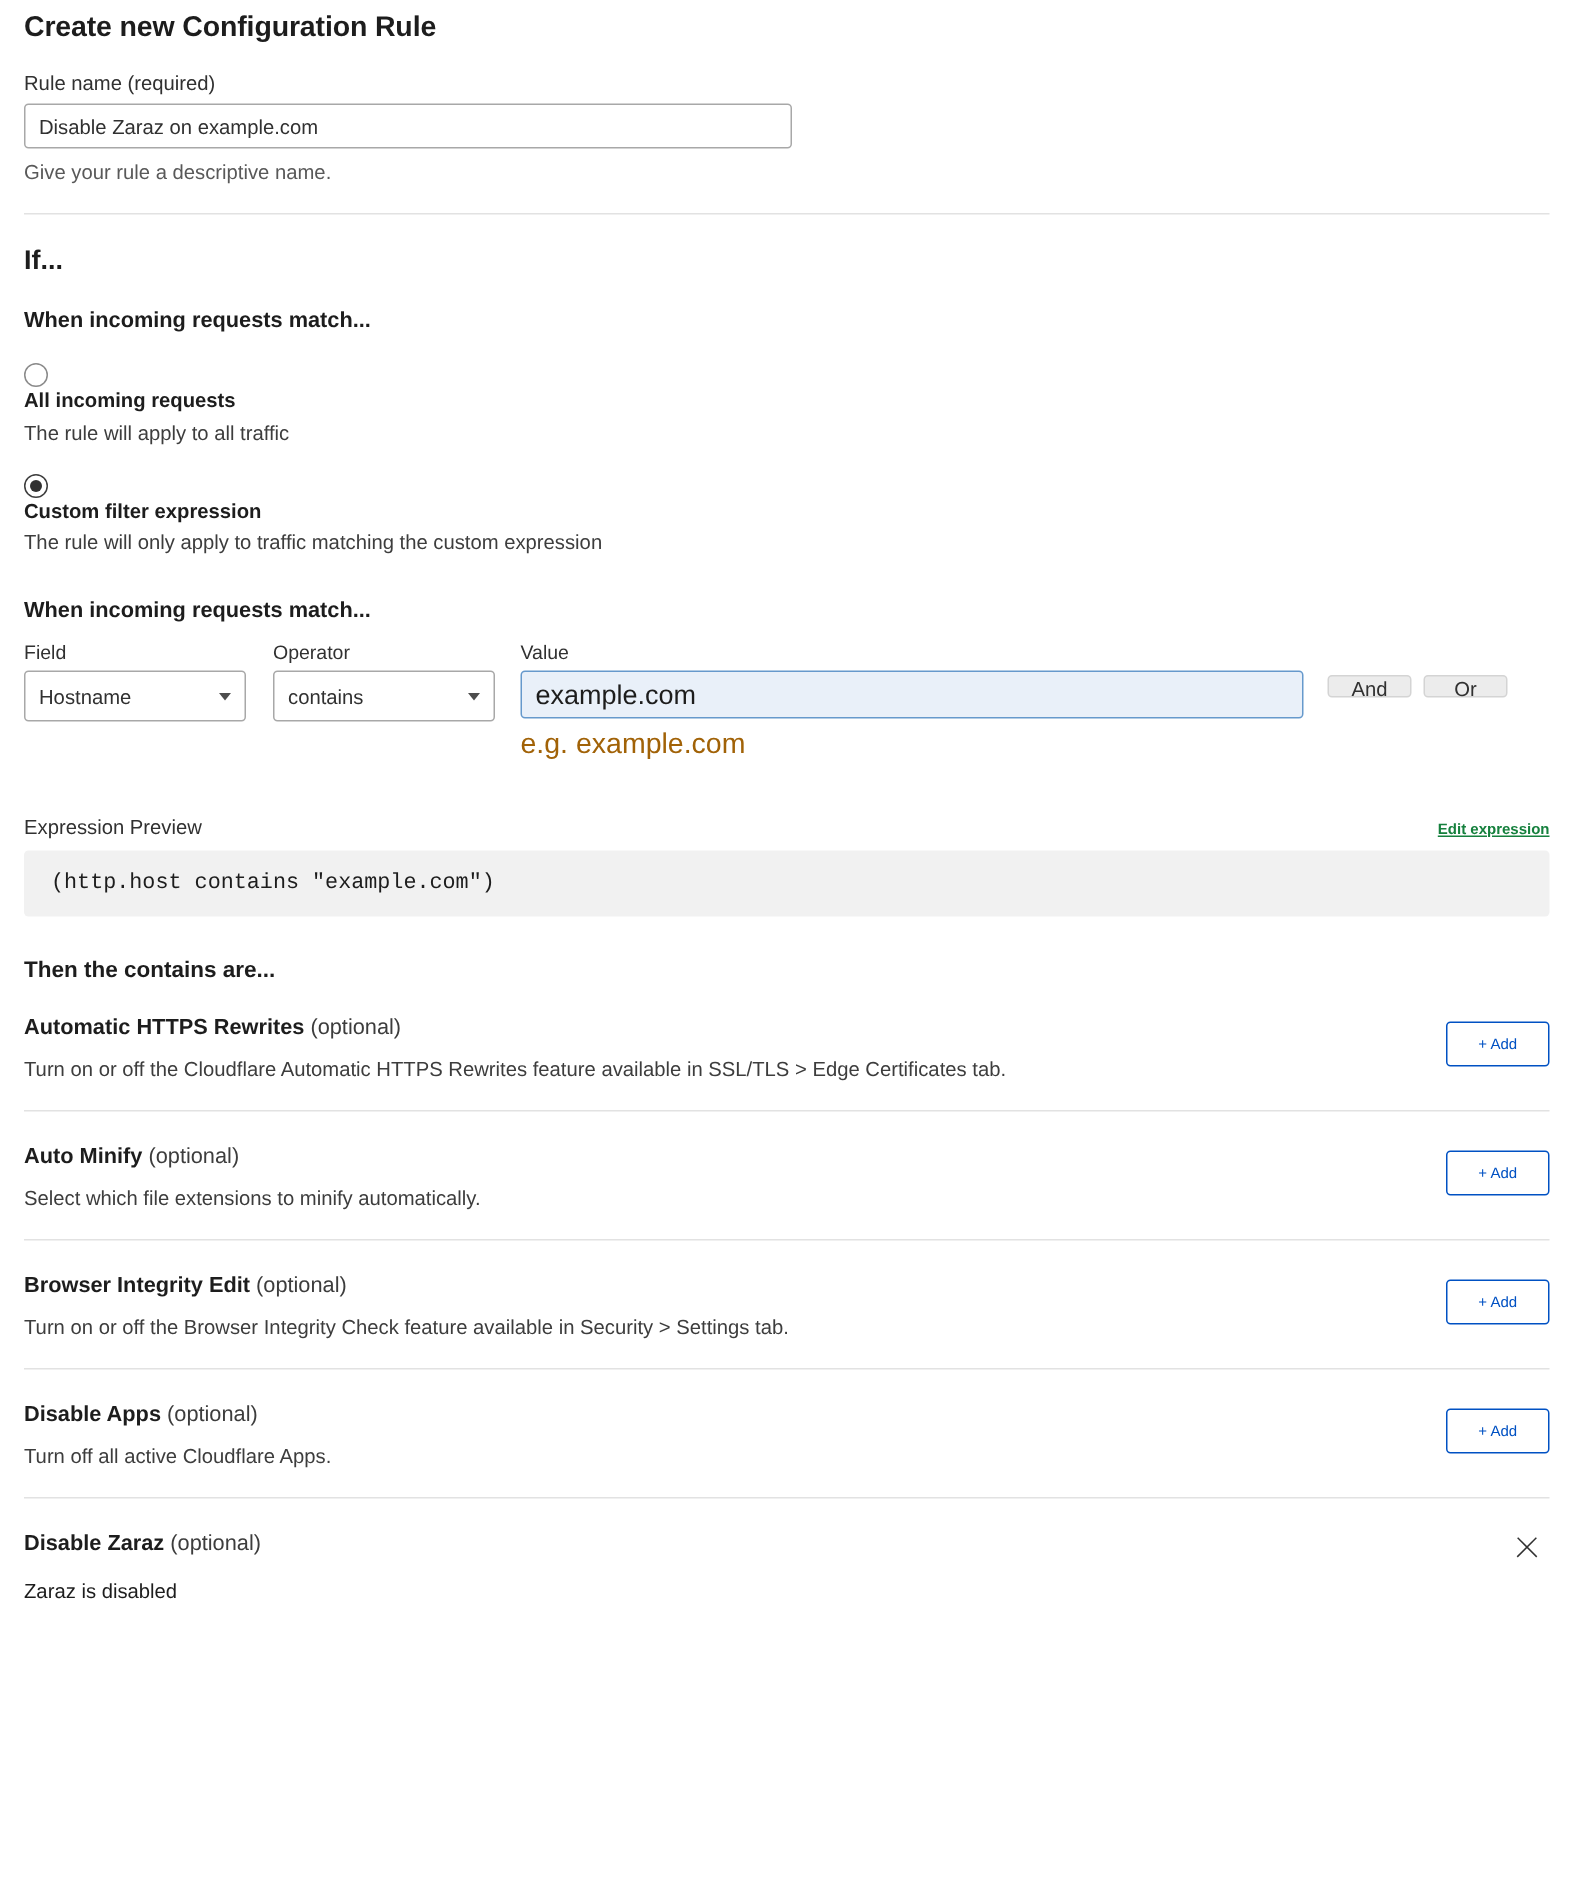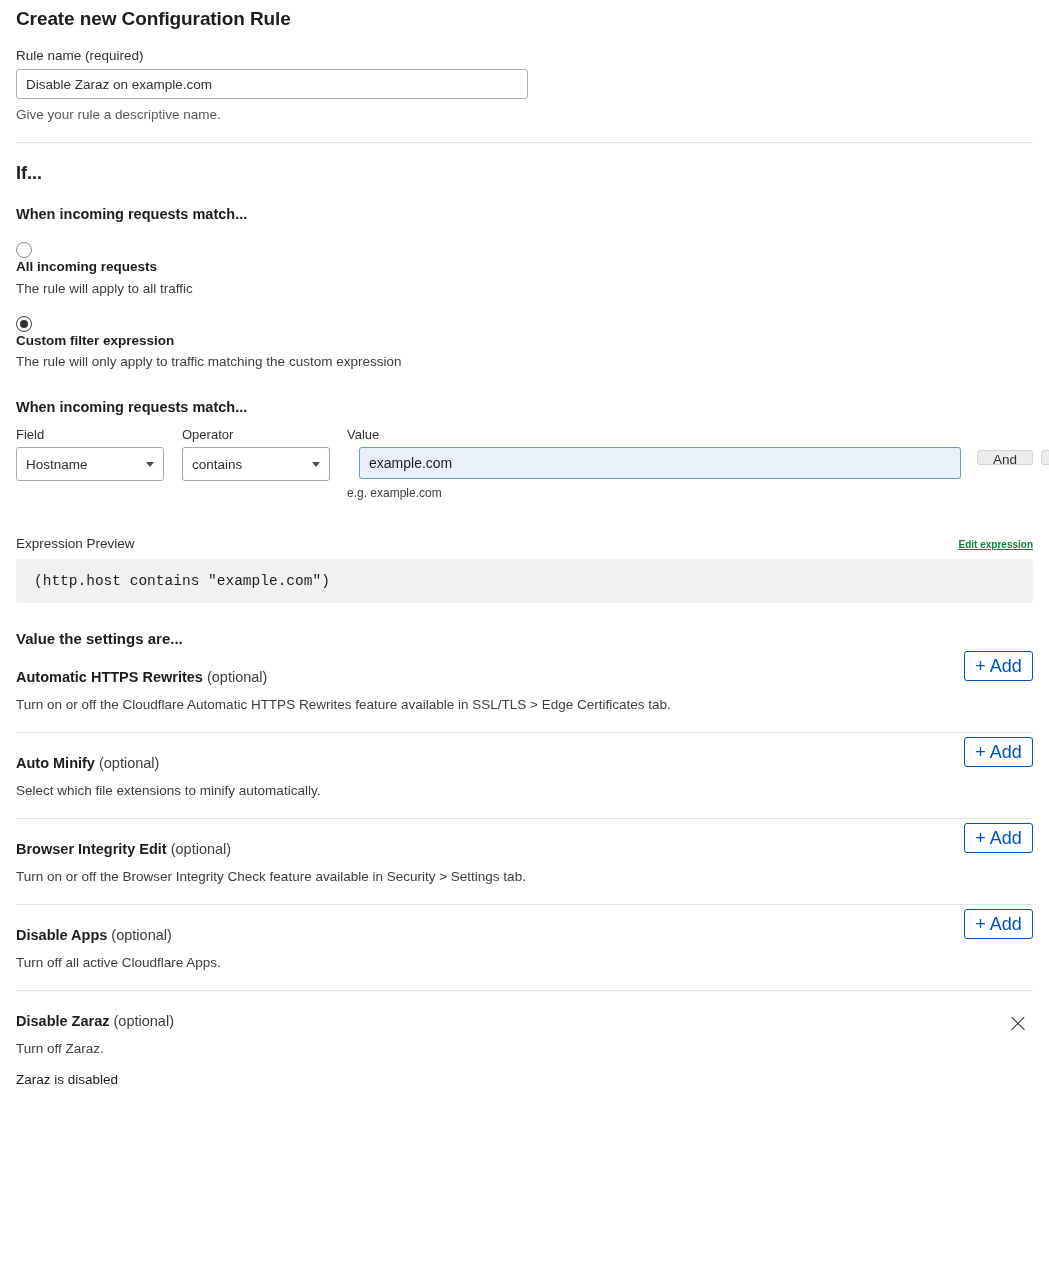--- a/index.html
+++ b/index.html
@@ -135,35 +135,34 @@
     top: 50%;
     margin-top: -2px;
     width: 0; height: 0;
     border-left: 4.5px solid transparent;
     border-right: 4.5px solid transparent;
     border-top: 5px solid #4d4d4d;
   }
   .sel-field { width: 148px; }
   .sel-op { width: 148px; }
   .value-input {
-    width: 602px;
+    width: 522px;
     height: 32px;
     border: 1px solid #6699cc;
     border-radius: 3px;
     background: #e9f0f9;
     padding: 0 9px;
-    font-size: 14px;
+    font-size: 18px;
     font-family: "Liberation Sans", sans-serif;
     color: #1d1d1d;
     display: block;
-    margin-left: 12px;
   }
   .value-help {
-    font-size: 12px;
-    color: #404040;
+    font-size: 19px;
+    color: #a16207;
     margin-top: 7px;
   }
   .btn-and, .btn-or {
     height: 15px;
     min-width: 56px;
     background: #ececec;
     border: 1px solid #d4d4d4;
     border-radius: 3px;
     font-size: 13.5px;
     color: #313131;
@@ -220,28 +219,28 @@
     color: #3d3d3d;
   }
   .setting-desc {
     font-size: 13.5px;
     color: #3d3d3d;
     margin-top: 12px;
   }
   .add-btn {
     position: absolute;
     right: 0;
-    top: 4px;
+    top: 26px;
     width: 69px;
     height: 30px;
     background: #fff;
     border: 1px solid #0051c3;
     border-radius: 3px;
     color: #0051c3;
-    font-size: 18px;
+    font-size: 10px;
     font-family: "Liberation Sans", sans-serif;
     cursor: pointer;
   }
   .close-btn {
     position: absolute;
     right: 4px;
     top: 22px;
     width: 22px; height: 22px;
     cursor: pointer;
   }
@@ -324,21 +323,21 @@
     <button class="btn-and">And</button>
     <button class="btn-or">Or</button>
   </div>
 
   <div class="preview-head">
     <div class="preview-label">Expression Preview</div>
     <div class="edit-expr">Edit expression</div>
   </div>
   <div class="preview-box">(http.host contains "example.com")</div>
 
-  <div class="then-h">Value the settings are...</div>
+  <div class="then-h">Then the contains are...</div>
 
   <div class="setting">
     <div class="setting-title">
       <span>Automatic HTTPS Rewrites</span>
       <span class="opt">(optional)</span>
     </div>
     <div class="setting-desc">Turn on or off the Cloudflare Automatic HTTPS Rewrites feature available in SSL/TLS &gt; Edge Certificates tab.</div>
     <button class="add-btn">+ Add</button>
   </div>
 
@@ -367,18 +366,17 @@
     </div>
     <div class="setting-desc">Turn off all active Cloudflare Apps.</div>
     <button class="add-btn">+ Add</button>
   </div>
 
   <div class="setting no-border">
     <div class="setting-title">
       <span>Disable Zaraz</span>
       <span class="opt">(optional)</span>
     </div>
-    <div class="setting-desc">Turn off Zaraz.</div>
     <div class="status-line">Zaraz is disabled</div>
     <div class="close-btn"></div>
   </div>
 
 </div>
 
 </body></html>

